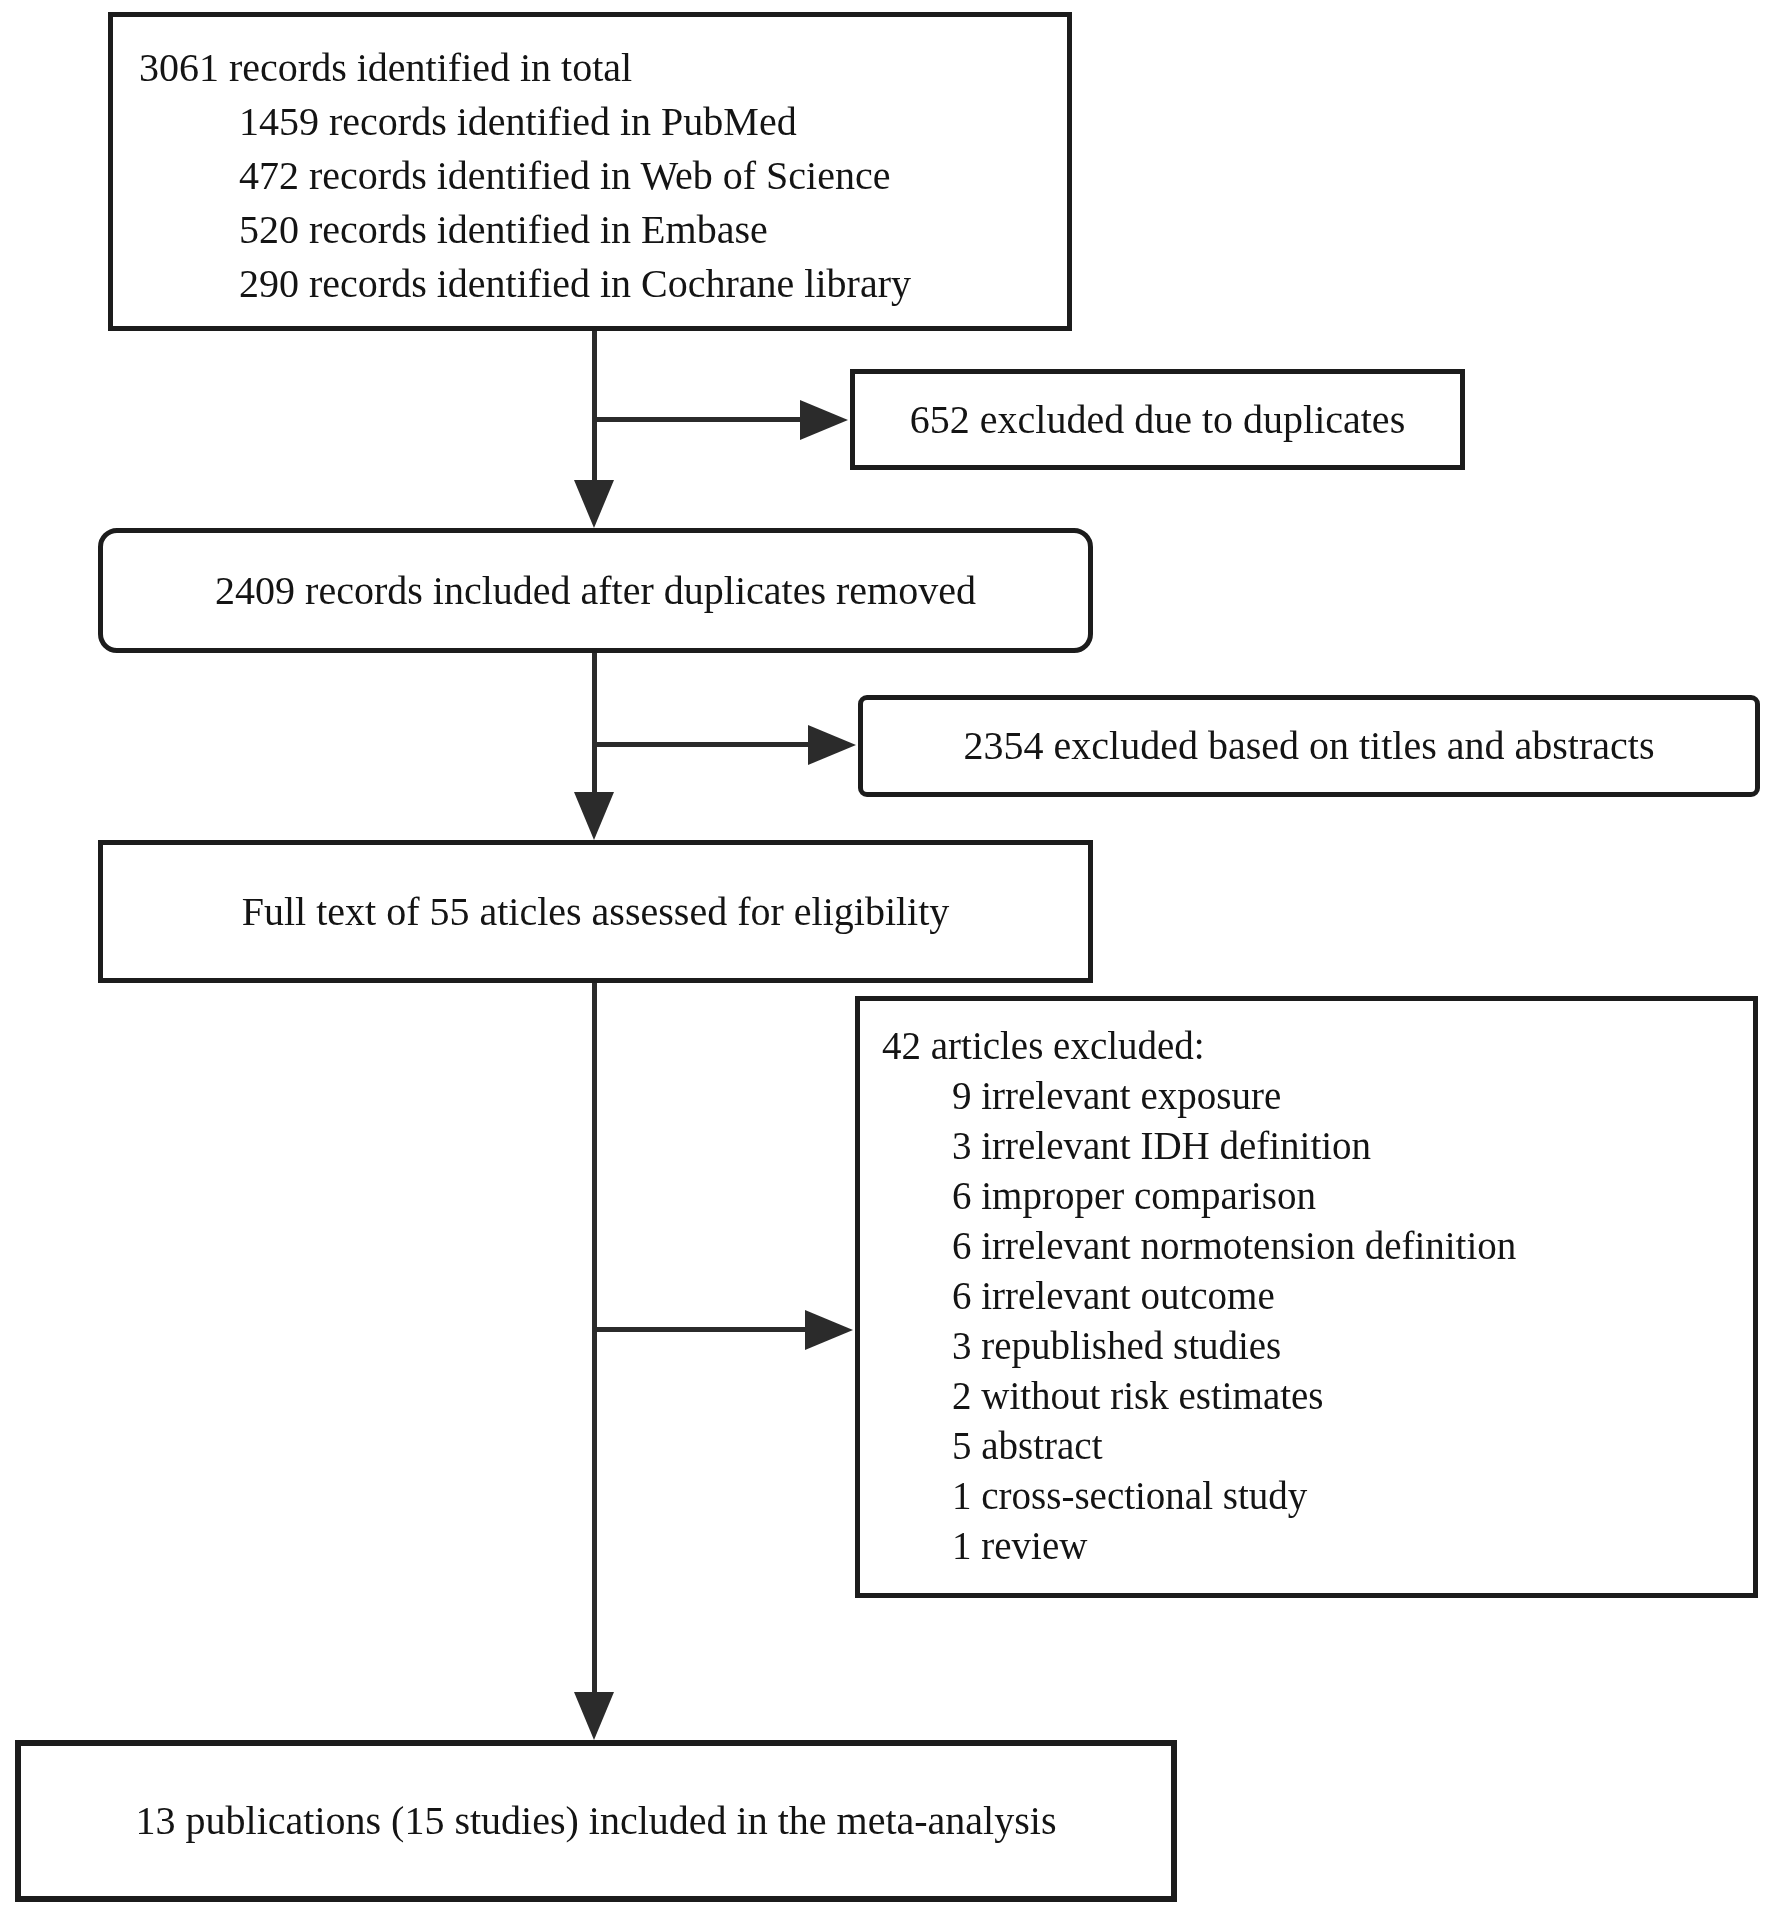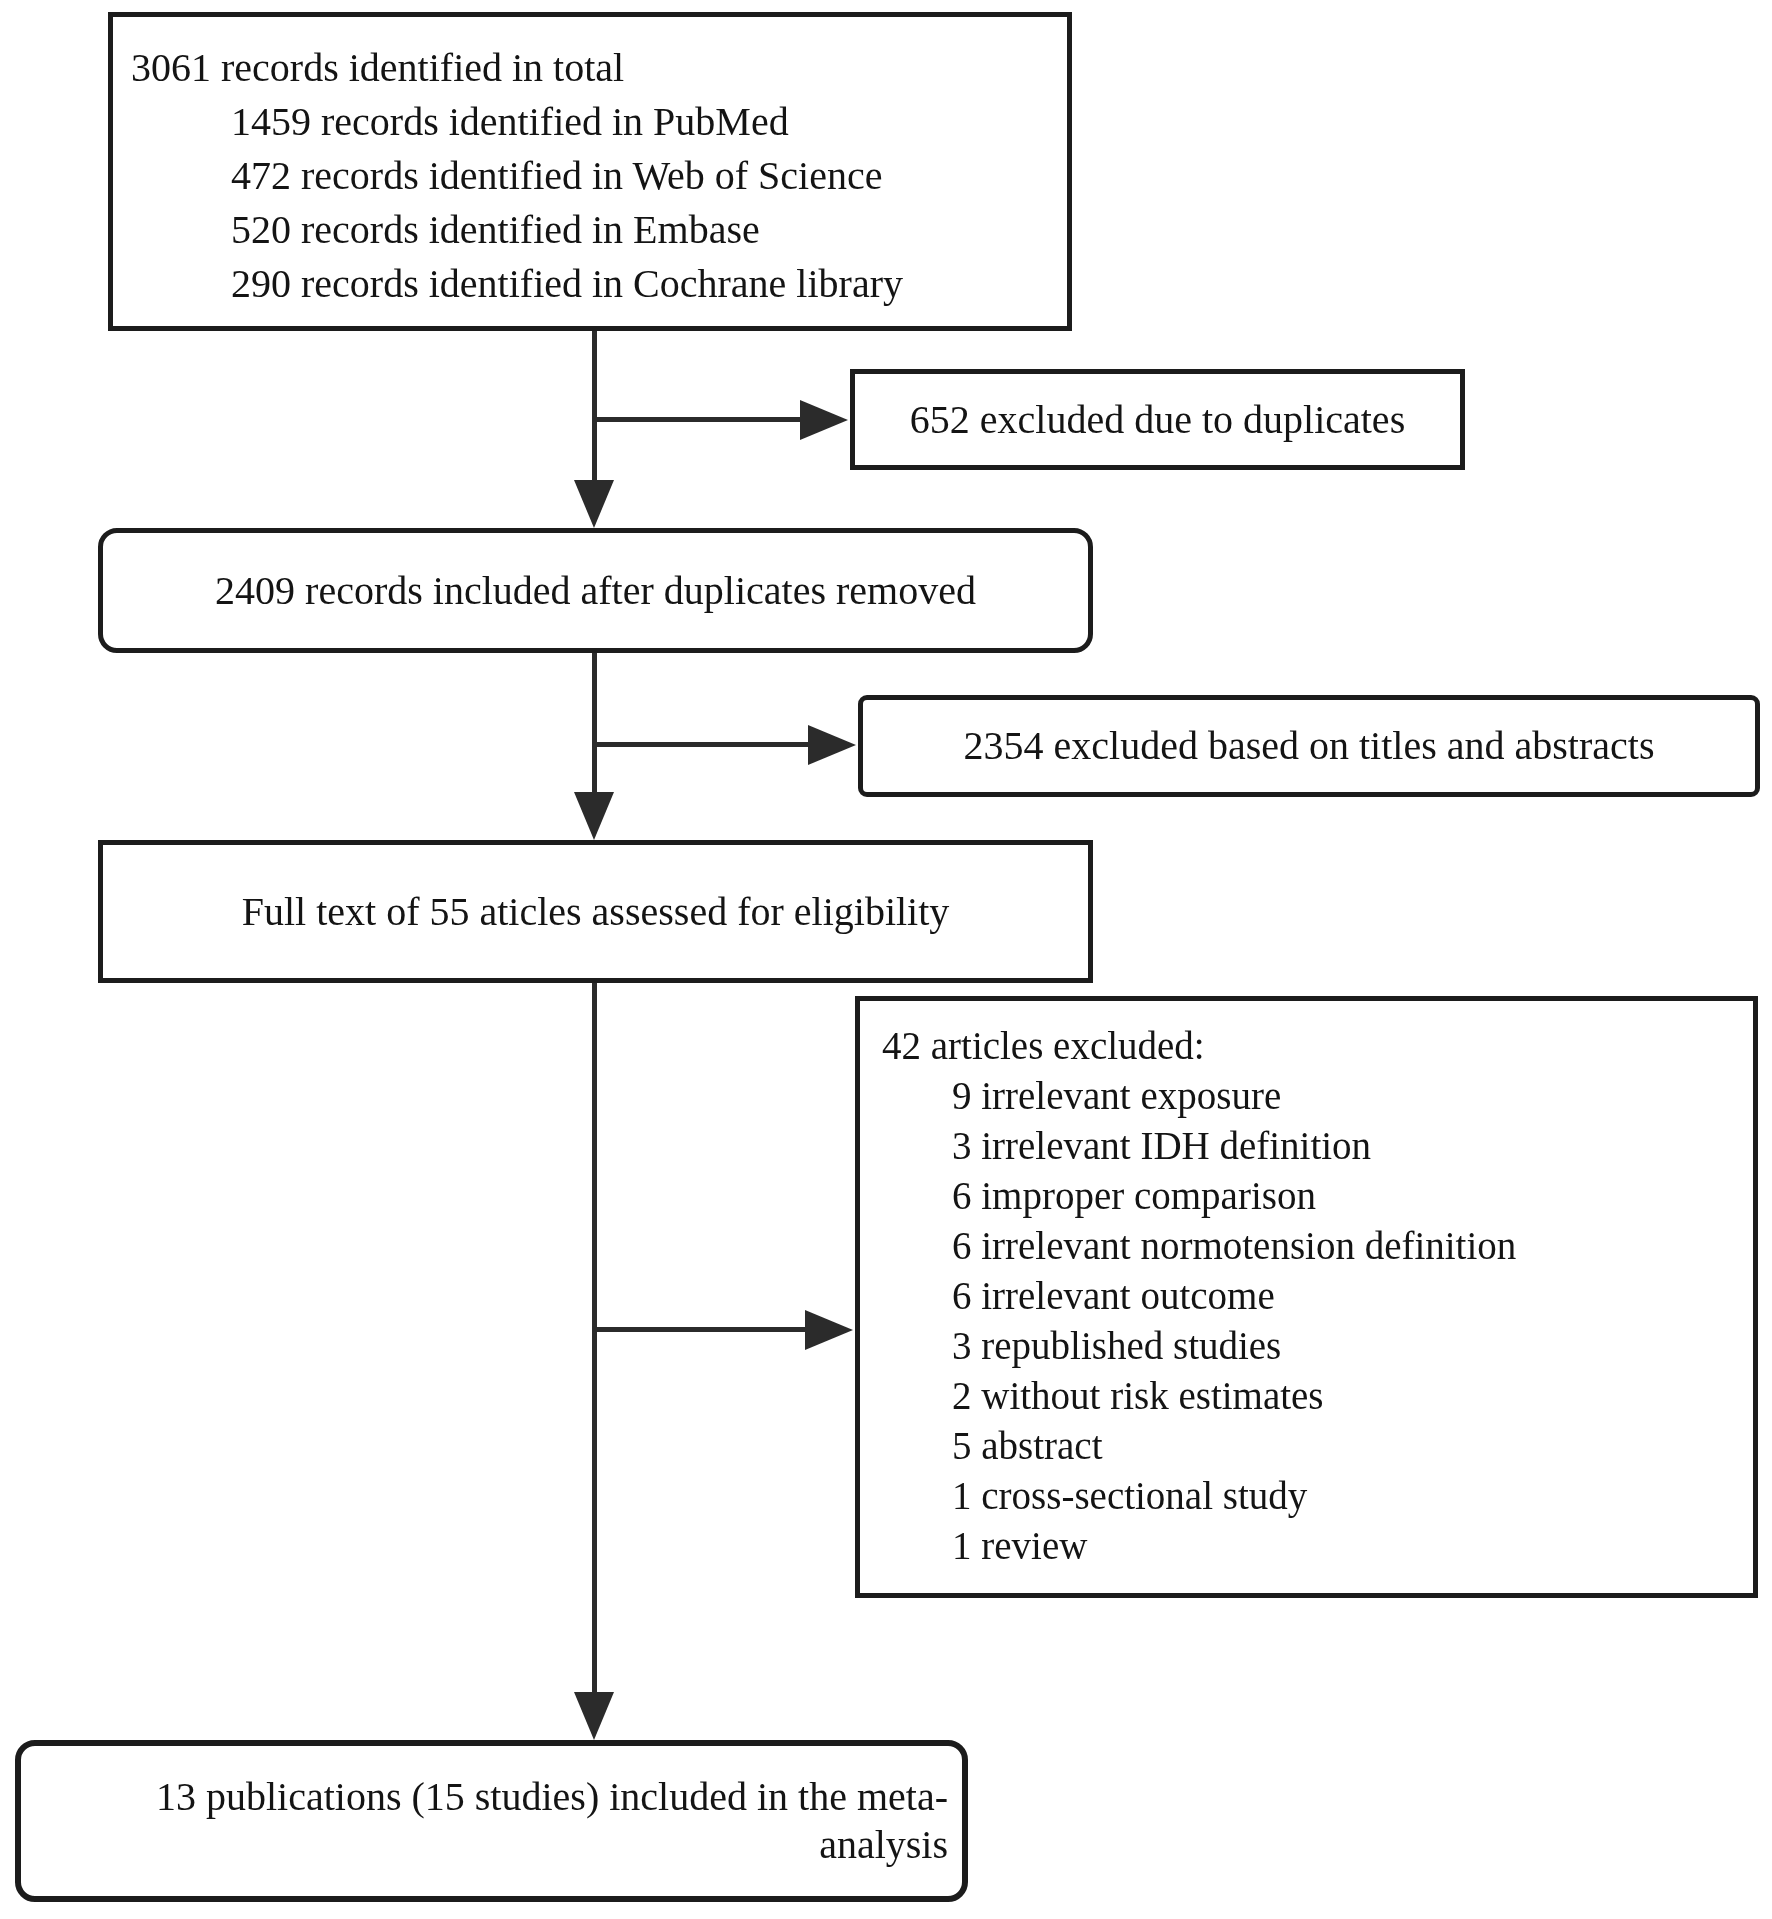--- a/index.html
+++ b/index.html
@@ -36,29 +36,30 @@
   }
   
   #box-identification {
     left: 108px; top: 12px; width: 964px; height: 319px;
     padding: 24px 16px 0 18px;
   }
   #box-identification .line {
     font-size: 40px;
     line-height: 54px;
     white-space: nowrap;
+    margin-left: 8px;
   }
   #box-identification .line.indent { padding-left: 100px; }
   
   #box-652  { left: 850px; top: 369px;  width: 615px; height: 101px; }
   #box-2354 { left: 858px; top: 695px;  width: 902px; height: 102px; border-radius: 9px; }
   
   #box-2409     { left: 98px; top: 528px; width: 995px; height: 125px; border-radius: 19px; }
   #box-fulltext { left: 98px; top: 840px; width: 995px; height: 143px; }
-  #box-included { left: 15px; top: 1740px; width: 953px; height: 162px; border-width: 6px; border-radius: 20px; }
+  #box-included { left: 15px; top: 1740px; width: 1162px; height: 162px; border-width: 6px; }
   
   #box-42 {
     left: 855px; top: 996px; width: 903px; height: 602px;
     padding: 20px 8px 0 22px;
   }
   #box-42 .line {
     font-size: 39px;
     line-height: 50px;
     white-space: nowrap;
   }

